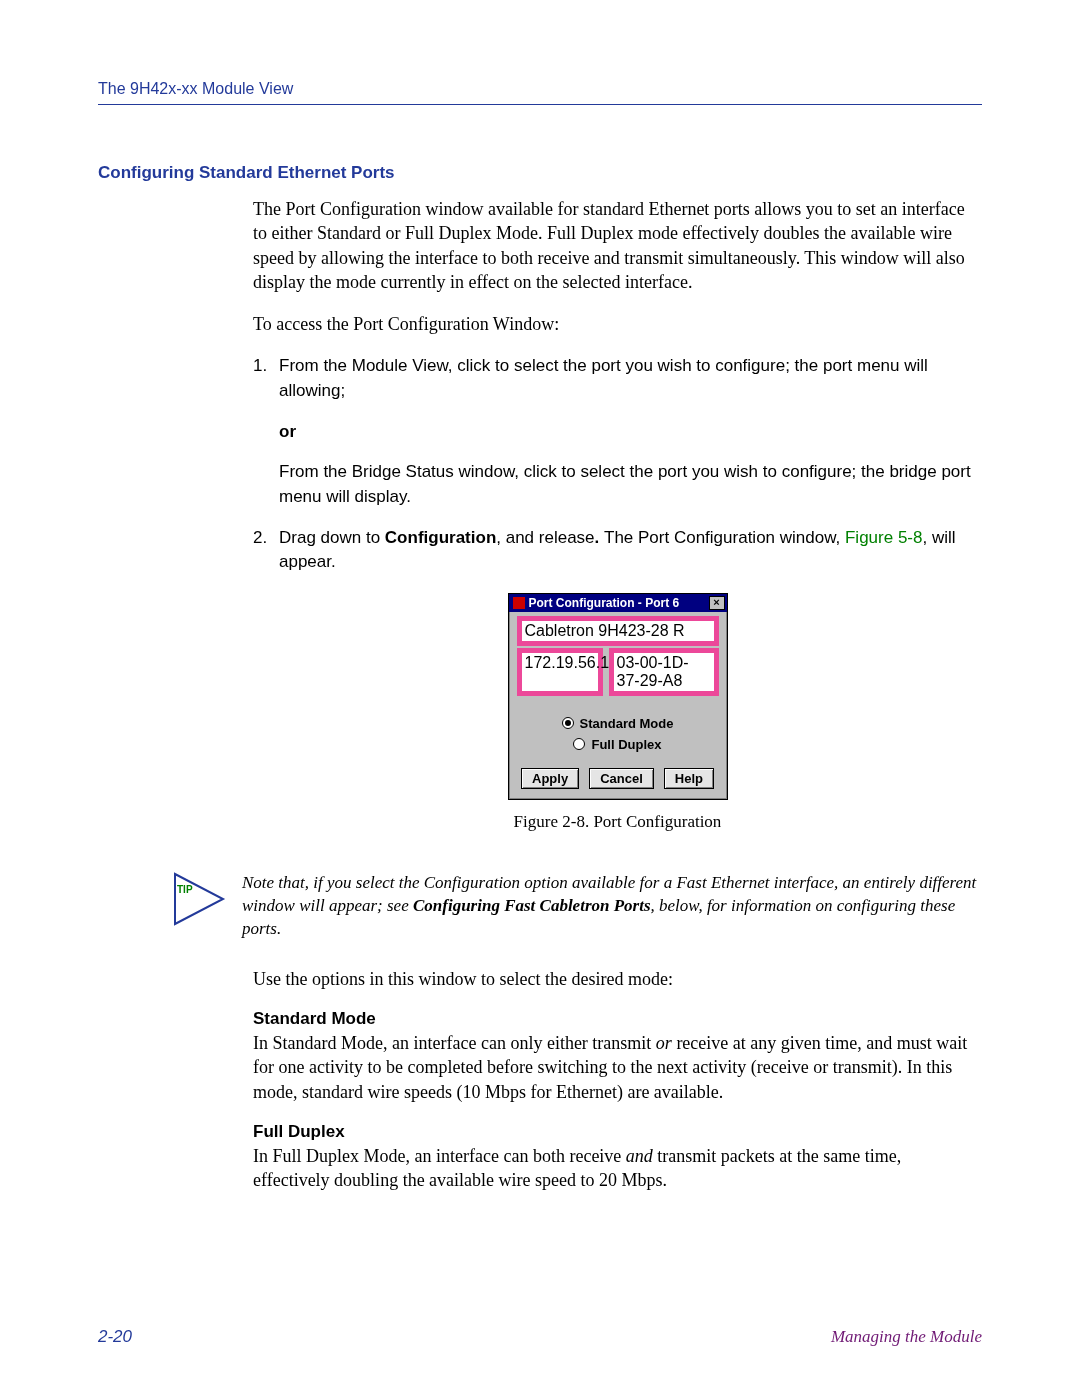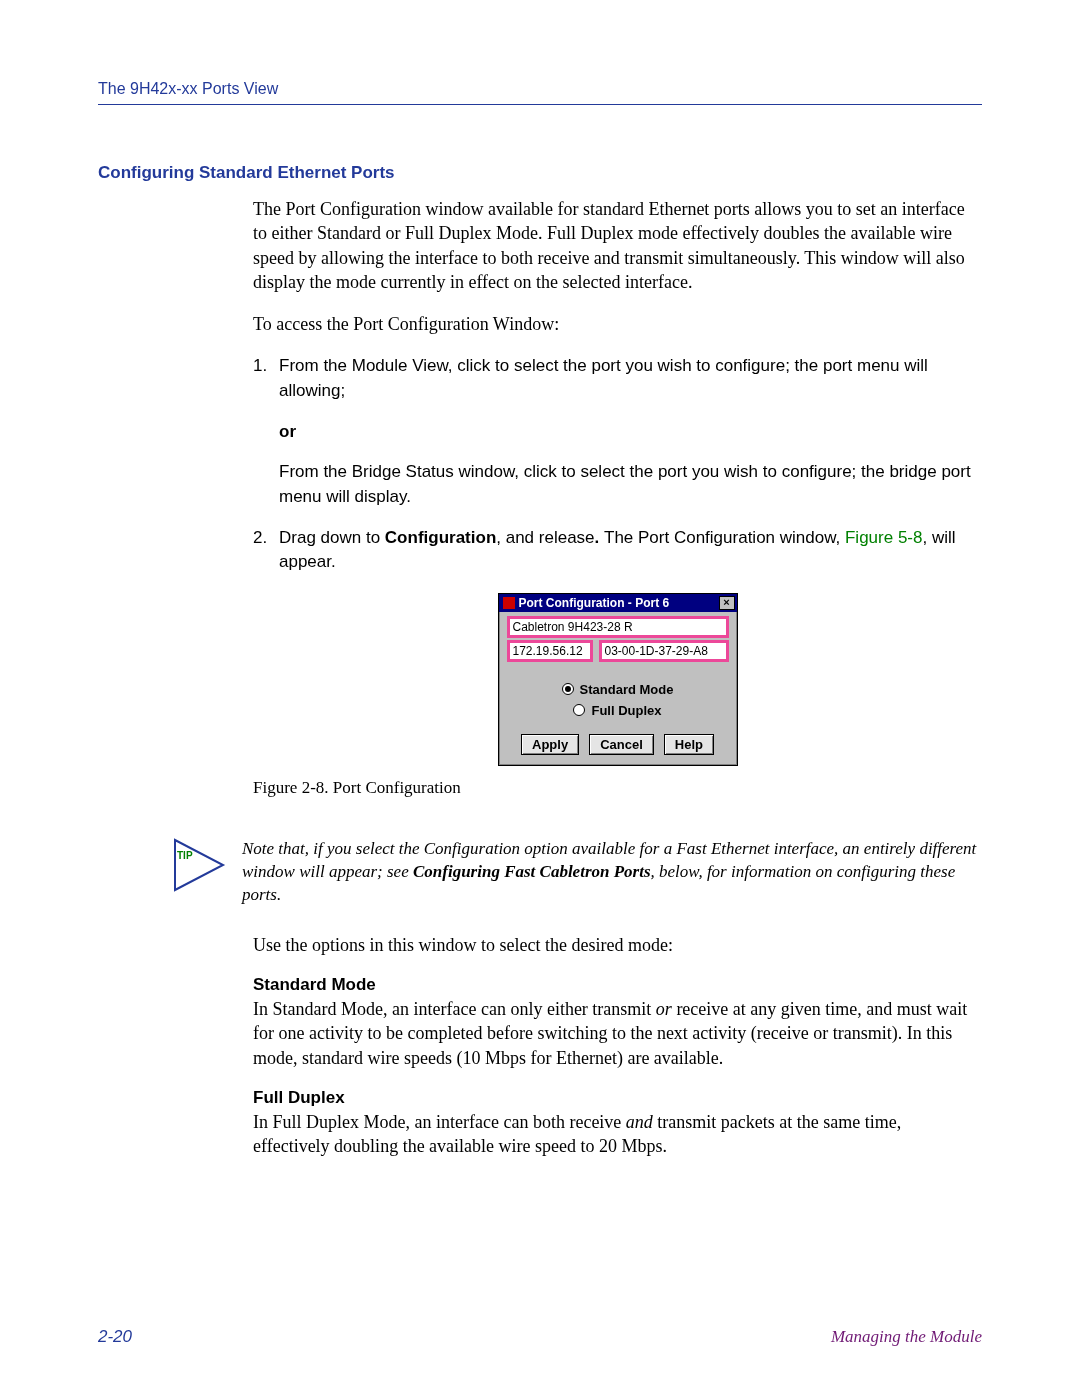--- a/index.html
+++ b/index.html
@@ -50,21 +50,21 @@
       line-height: 1.45;
       margin-left: 26px;
       margin-bottom: 16px;
     }
     .bold { font-weight: bold; }
     .glink { color: #008000; }
 
     
     .dlg-wrap { display:flex; justify-content:center; margin: 18px 0 12px 0; }
     .dlg {
-      width: 240px;
+      width: 220px;
       background: #c0c0c0;
       border: 1px solid #000;
       box-shadow: 0 0 0 1px #808080 inset;
       font-family: "MS Sans Serif", Tahoma, Arial, sans-serif;
       font-size: 12px;
     }
     .titlebar {
       background: #000080;
       color: #fff;
       font-weight: bold;
@@ -74,39 +74,39 @@
     .titlebar .tleft { display:flex; align-items:center; gap:4px;}
     .app-ico { width:12px; height:12px; background:#c00; display:inline-block;}
     .closebox {
       width:16px; height:14px; background:#c0c0c0; border:1px solid #000;
       display:flex; align-items:center; justify-content:center;
       font-weight:bold; font-size:11px; line-height:1; color:#000;
     }
     .dlg-body { padding: 4px 8px 10px 8px; }
     .field-row { display:flex; gap:6px; margin-bottom:2px; }
     .txt {
-      background:#fff; border:3px solid #ec4899; padding:1px 3px; font-size:12px;
+      background:#fff; border:5px solid #ec4899; padding:1px 3px; font-size:16px;
     }
     .txt.dev { flex: 1; }
     .txt.ip { width: 86px; }
     .txt.mac { flex:1; }
     .radios { margin: 20px 0 16px 0; display:flex; flex-direction:column; align-items:center; gap:6px; }
     .radio { display:flex; align-items:center; gap:6px; font-weight:bold; font-size:13px; }
     .rcirc {
       width:12px; height:12px; border-radius:50%; background:#fff; border:1px solid #000;
       display:flex; align-items:center; justify-content:center;
     }
     .rcirc.sel::after { content:""; width:6px; height:6px; border-radius:50%; background:#000; display:block; }
     .btnrow { display:flex; gap:10px; justify-content:center; }
     .wbtn {
       background:#e5e5e5; border:1px solid #000; padding:2px 10px;
       font-weight:bold; font-size:13px; box-shadow: 1px 1px 0 #fff inset, -1px -1px 0 #808080 inset;
     }
     .fig-cap {
-      text-align:left; font-size:17px; margin: 8px 0 40px 0;
+      text-align:center; font-size:17px; margin: 8px 0 40px 0;
     }
 
     
     .tip-row { display:flex; align-items:flex-start; gap:14px; margin-bottom:26px; }
     .tip-icon { width:55px; height:55px; flex-shrink:0; margin-left: 75px; position:relative; }
     .tip-row svg { display:block; }
     .tip-label {
       position:absolute; left:4px; top:12px;
       font-family: Arial, sans-serif; font-weight:bold; font-size:10px; color:#008000;
     }
@@ -124,21 +124,21 @@
       position:absolute; left:98px; right:98px; bottom:50px;
       display:flex; justify-content:space-between;
       font-size:17px;
     }
     .footer .fl { color:#233a9a; font-family: Arial, sans-serif; font-style: italic;}
     .footer .fr { color:#701a75; font-family: "Times New Roman", serif; font-style: italic;}
   </style>
 </head>
 <body>
 
-<div class="pg-header">The 9H42x-xx Ports View</div>
+<div class="pg-header">The 9H42x-xx Module View</div>
 <hr class="hr">
 
 <div class="sect-title">Configuring Standard Ethernet Ports</div>
 
 <div class="content">
   <p class="para">The Port Configuration window available for standard Ethernet ports allows you to set an interface to either Standard or Full Duplex Mode. Full Duplex mode effectively doubles the available wire speed by allowing the interface to both receive and transmit simultaneously. This window will also display the mode currently in effect on the selected interface.</p>
   <p class="para">To access the Port Configuration Window:</p>
 
   <div class="ol">
     <div class="li">

